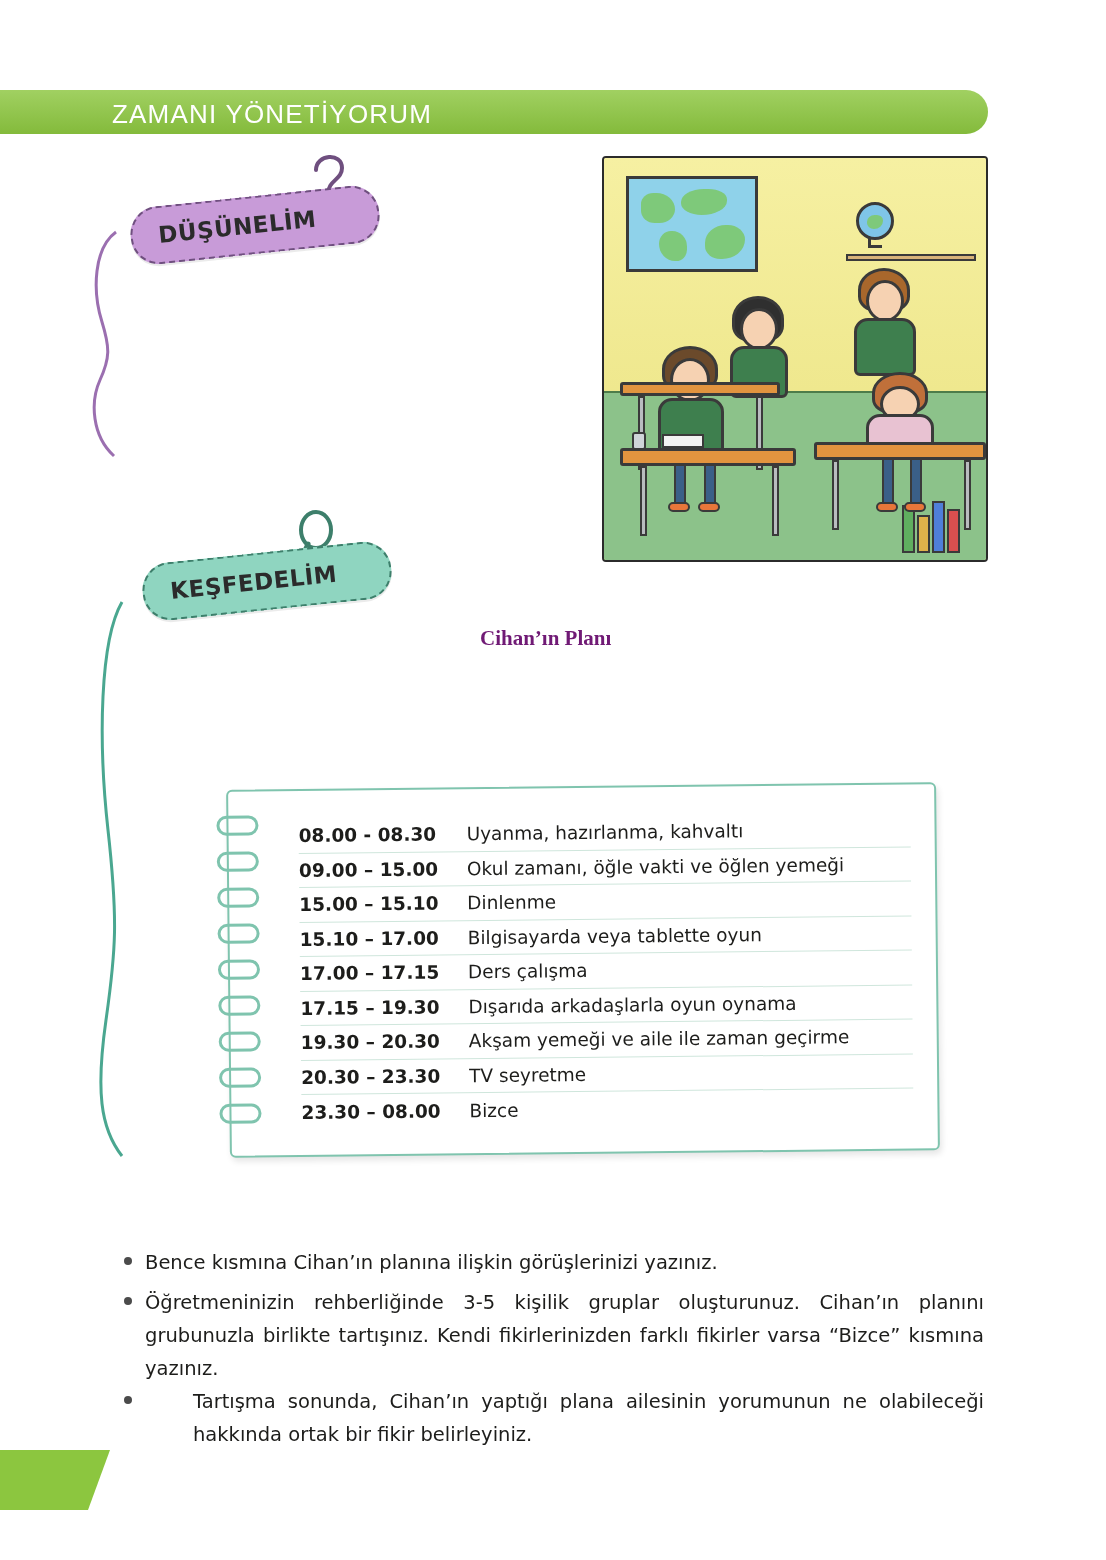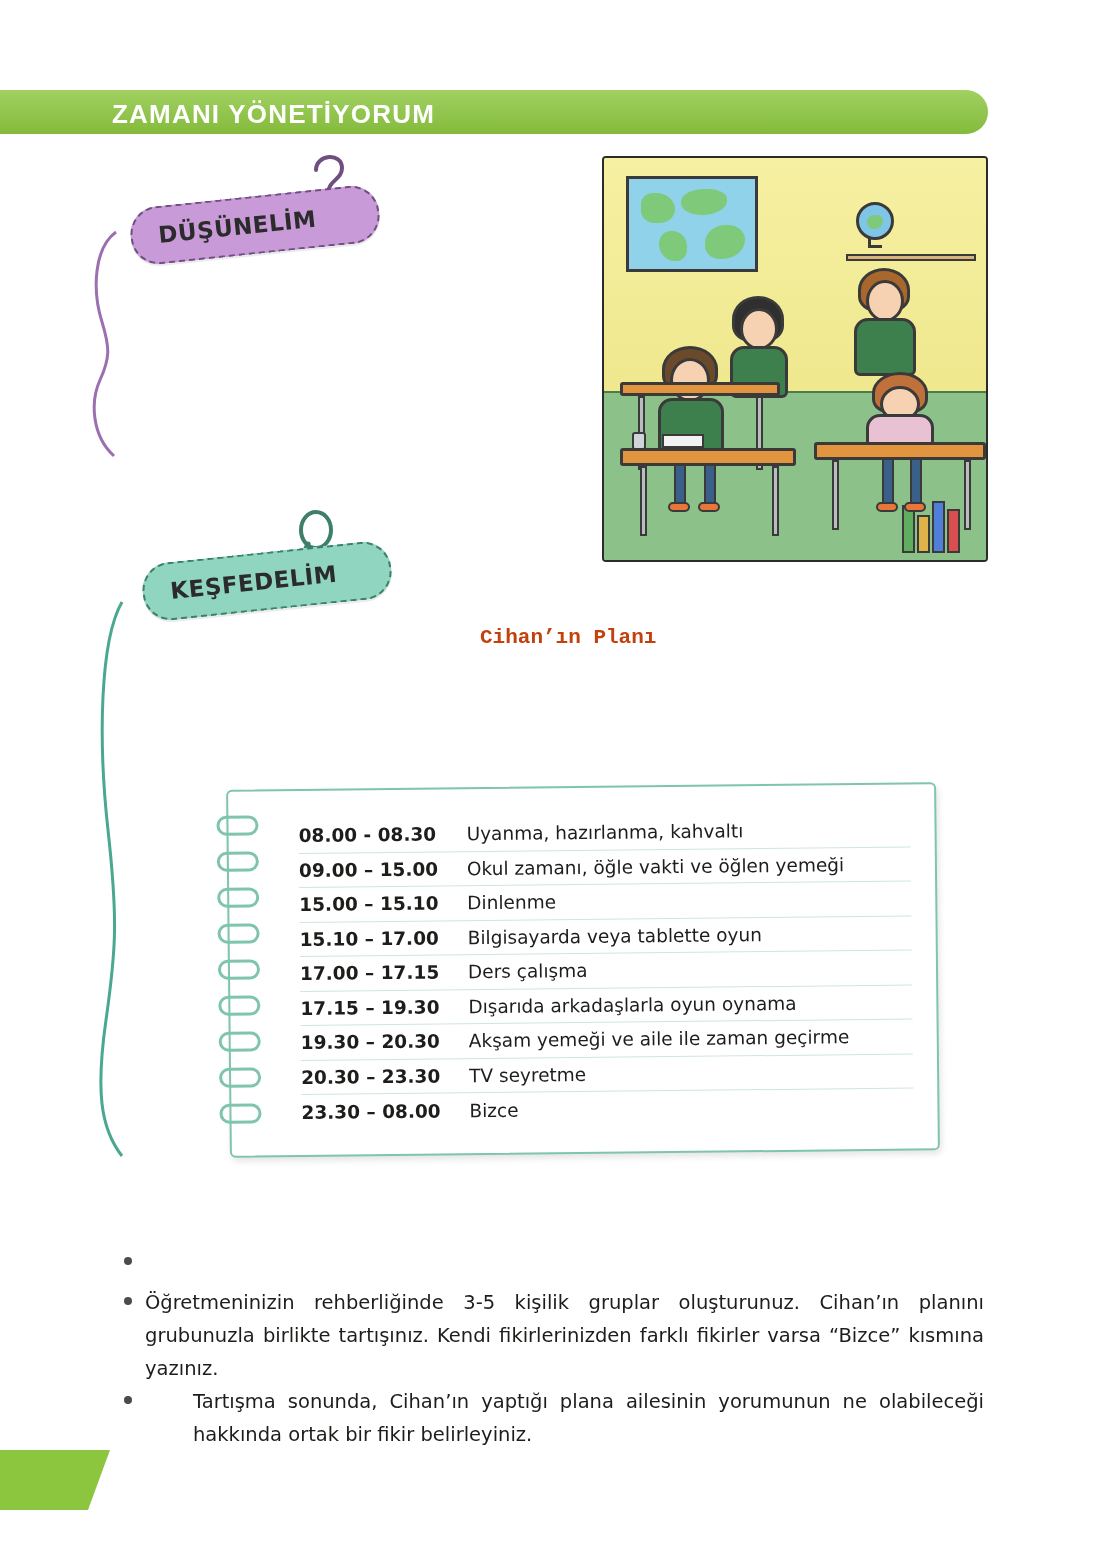--- a/index.html
+++ b/index.html
@@ -56,21 +56,21 @@
     border-radius: 0 22px 22px 0;
     background: linear-gradient(180deg, rgba(255,255,255,.18), rgba(0,0,0,.06));
     pointer-events:none;
   }
   .header-title {
     position: absolute;
     left: 112px;
     top: 99px;
     color: #ffffff;
     font-size: 26px;
-    font-weight: bold;
+    font-weight: normal;
     letter-spacing: 1.2px;
     z-index: 3;
   }
 
   
   .curly-left {
     position: absolute;
     left: 86px;
     top: 230px;
     width: 40px;
@@ -244,24 +244,24 @@
   .kid-leg {
     position:absolute; width:12px; background:#3a5f88; border:2px solid #3a3a3a;
   }
   .shoe { position:absolute; width:22px;height:10px;background:#e8763a;border:2px solid #3a3a3a;border-radius:6px; }
 
   
   .sec-title {
     position: absolute;
     left: 480px;
     top: 626px;
-    font-family: Liberation Mono, monospace;
+    font-family: Liberation Serif, serif;
     font-size: 21px;
     font-weight: bold;
-    color: #c2410c;
+    color: #701a75;
   }
   .para {
     position: absolute;
     left: 108px;
     top: 672px;
     width: 880px;
     font-family: "DejaVu Sans", sans-serif;
     font-size: 19.5px;
     line-height: 34px;
     color: #1d1d1b;
@@ -459,20 +459,21 @@
       </div>
       <div class="row" style="border-bottom:none;">
         <span class="time">23.30 – 08.00</span>
         <span class="act">Bizce</span>
       </div>
     </div>
   </div>
 
   <div class="bullet-row t2">
     <div class="bullet-dot"></div>
+    <div class="bullet-text">Bence kısmına Cihan’ın planına ilişkin görüşlerinizi yazınız.</div>
   </div>
   <div class="bullet-row t3">
     <div class="bullet-dot"></div>
     <div class="bullet-text">Öğretmeninizin rehberliğinde 3-5 kişilik gruplar oluşturunuz. Cihan’ın planını grubunuzla birlikte tartışınız. Kendi fikirlerinizden farklı fikirler varsa “Bizce” kıs­mına yazınız.</div>
   </div>
   <div class="bullet-row t4">
     <div class="bullet-dot"></div>
     <div class="bullet-text">Tartışma sonunda, Cihan’ın yaptığı plana ailesinin yorumunun ne olabileceği hakkında ortak bir fikir belirleyiniz.</div>
   </div>
 

